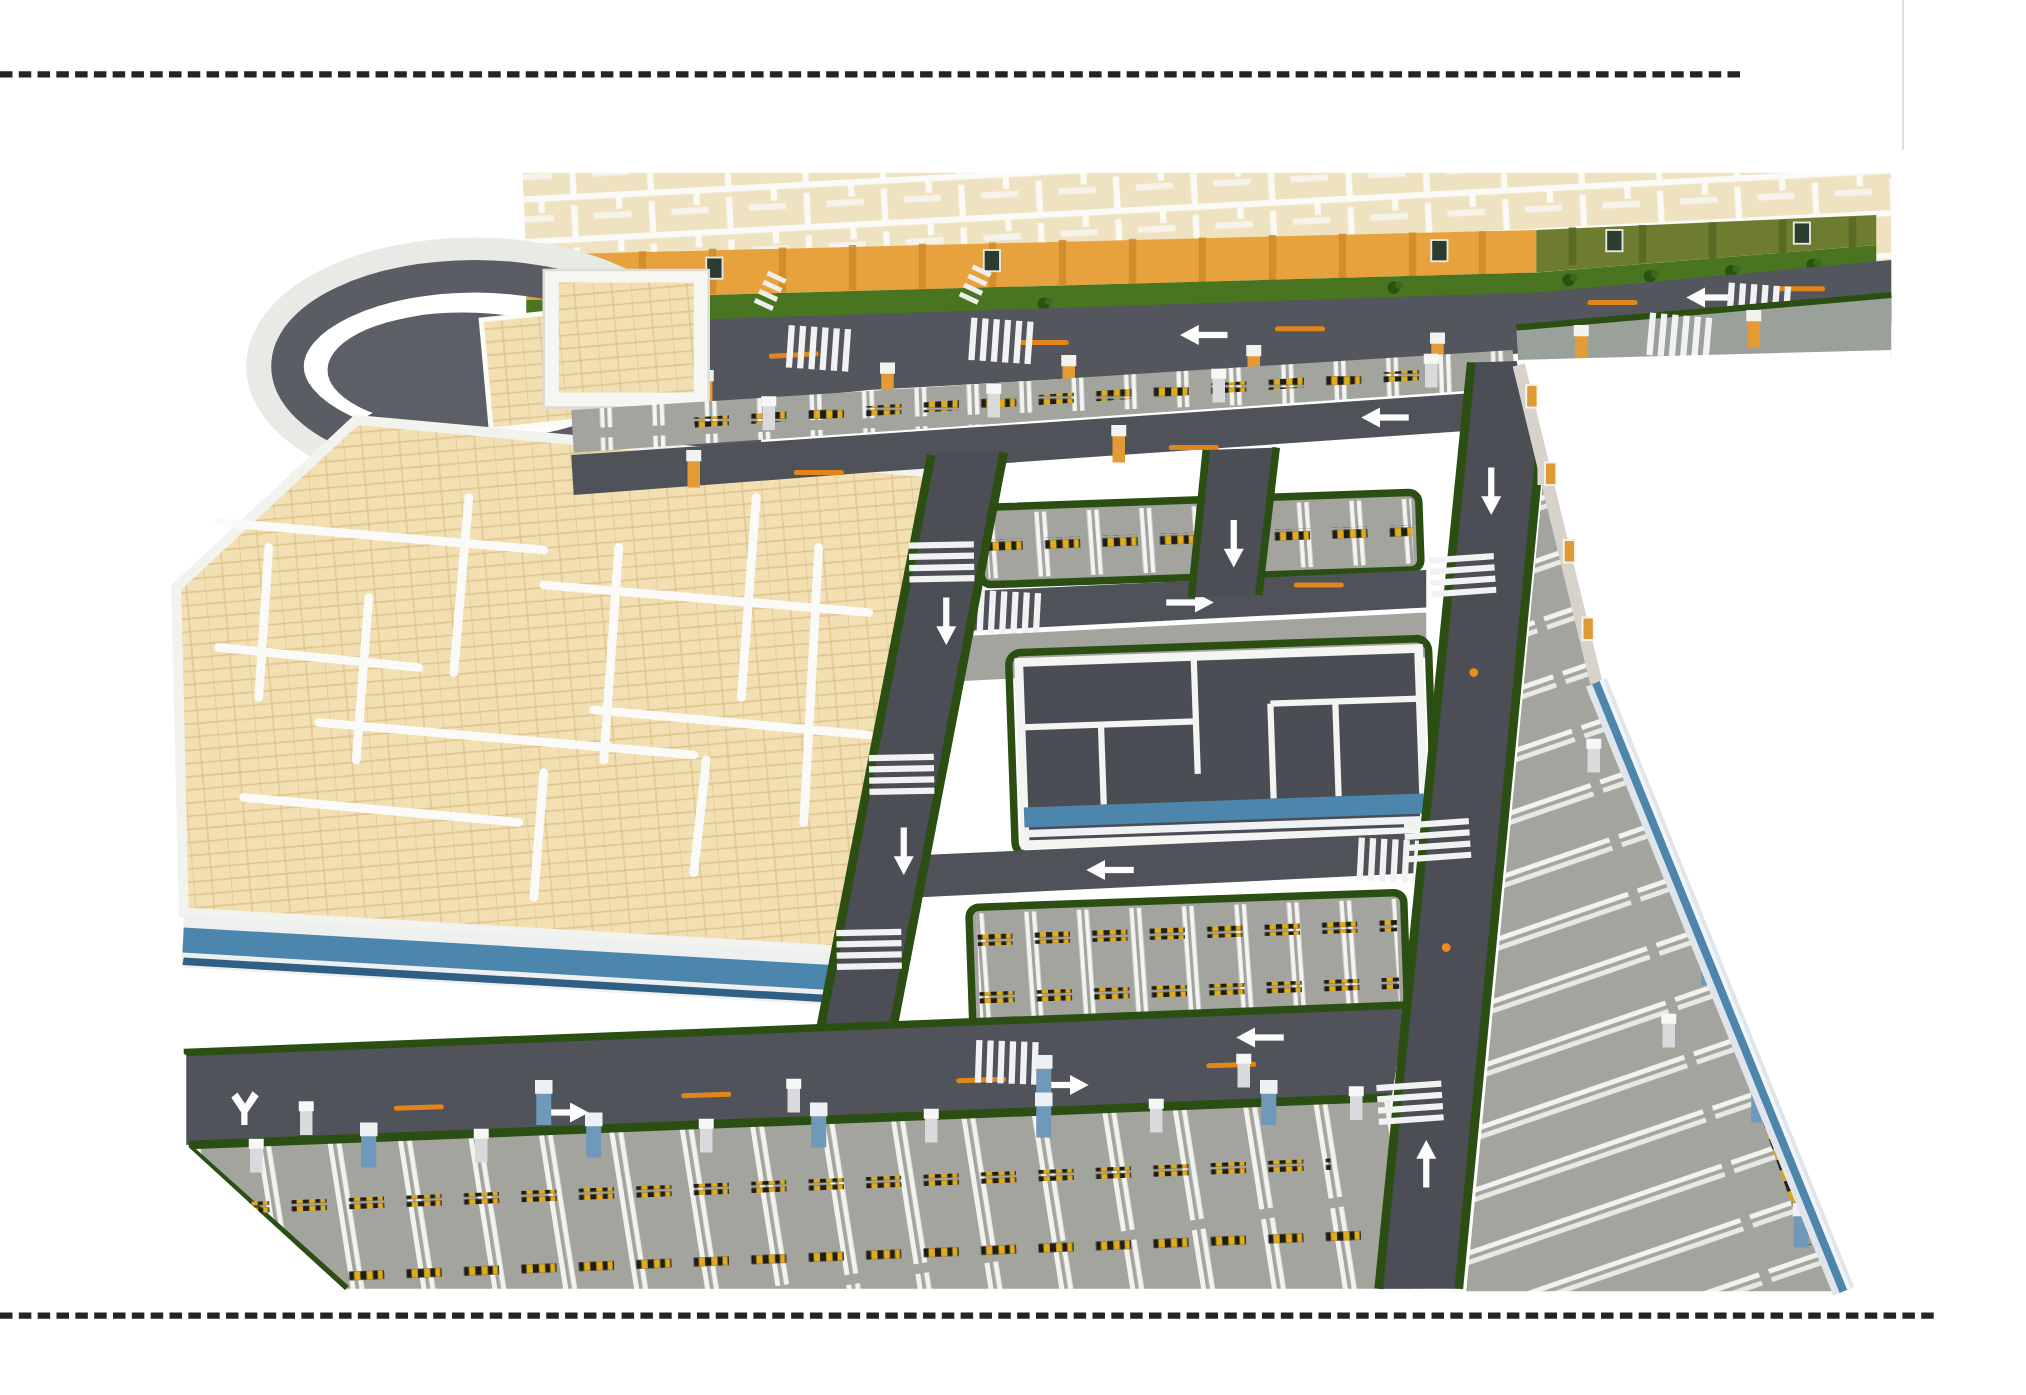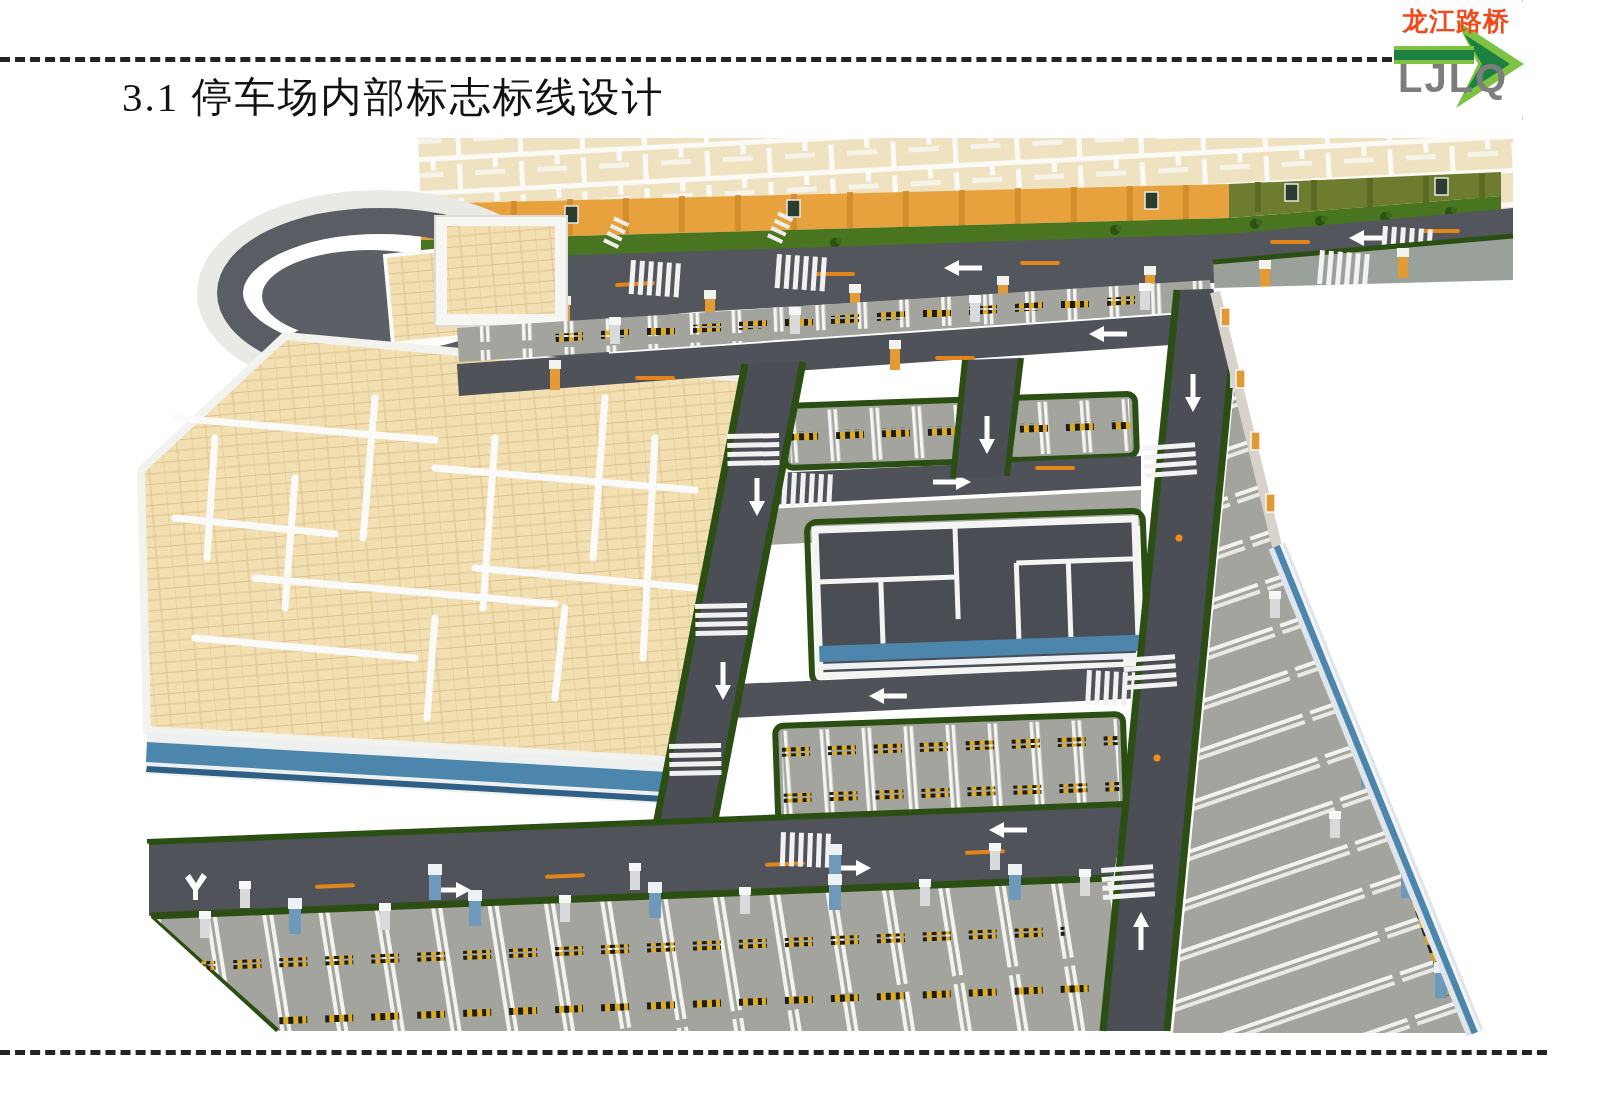--- a/index.html
+++ b/index.html
@@ -30,32 +30,21 @@
   .edge-line{position:absolute;right:98px;top:0;width:1px;height:120px;background:#cfcfcf;}
 </style>
 </head>
 <body>
 
 <div class="slide">
 
   <div class="dash-top"></div>
   <div class="edge-line"></div>
 
-  <div class="logo">
-    <svg class="arrow-svg" width="130" height="92" viewBox="0 0 130 92">
-      <polygon points="62,2 130,46 62,90 84,46" fill="#7dc242"></polygon>
-      <polygon points="70,16 116,46 70,76 88,46" fill="#1c8040"></polygon>
-      <rect x="0" y="28" width="80" height="18" fill="#7dc242"></rect>
-      <rect x="0" y="32" width="80" height="10" fill="#1c8040"></rect>
-    </svg>
-    <div class="cn">龙江路桥</div>
-    <div class="abbr">LJLQ</div>
-  </div>
-
-  <div class="subtitle">3.1 停车场内部标志标线设计</div>
+
 
   <div class="render-wrap">
   <svg width="1380" height="900" viewBox="0 0 1380 900">
     <defs>
       <pattern id="maze" width="62" height="34" patternUnits="userSpaceOnUse" patternTransform="rotate(-3)">
         <rect width="62" height="34" fill="#efe2c0"></rect>
         <rect x="0" y="0" width="62" height="5" fill="#fbfaf6"></rect>
         <rect x="10" y="9" width="5" height="25" fill="#fbfaf6"></rect>
         <rect x="28" y="16" width="30" height="5" fill="#f6f3ea"></rect>
         <rect x="46" y="0" width="5" height="14" fill="#fbfaf6"></rect>

